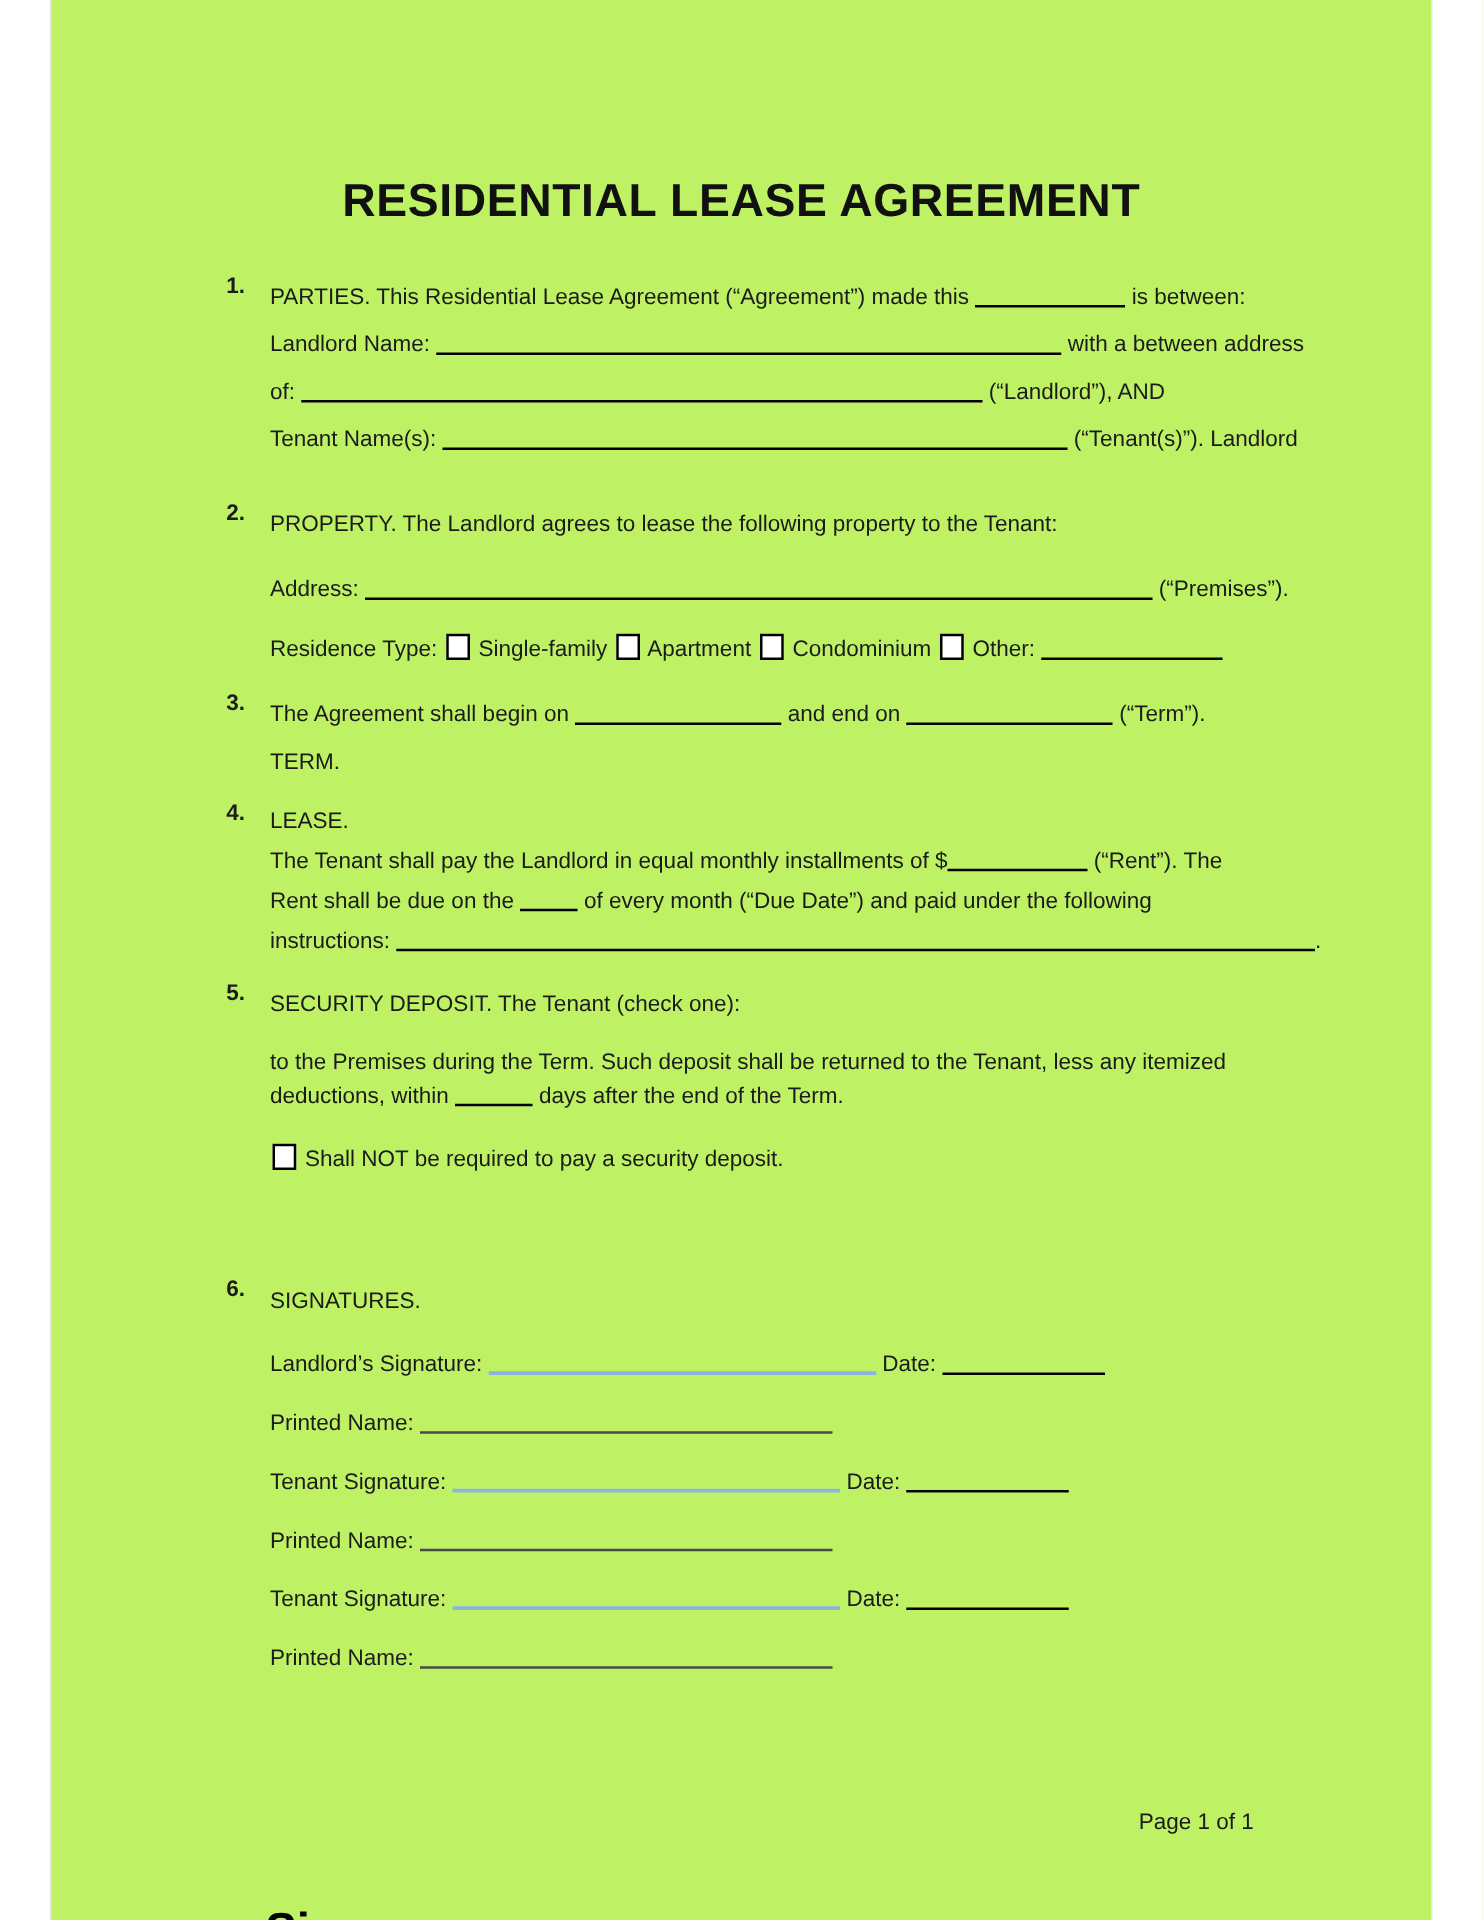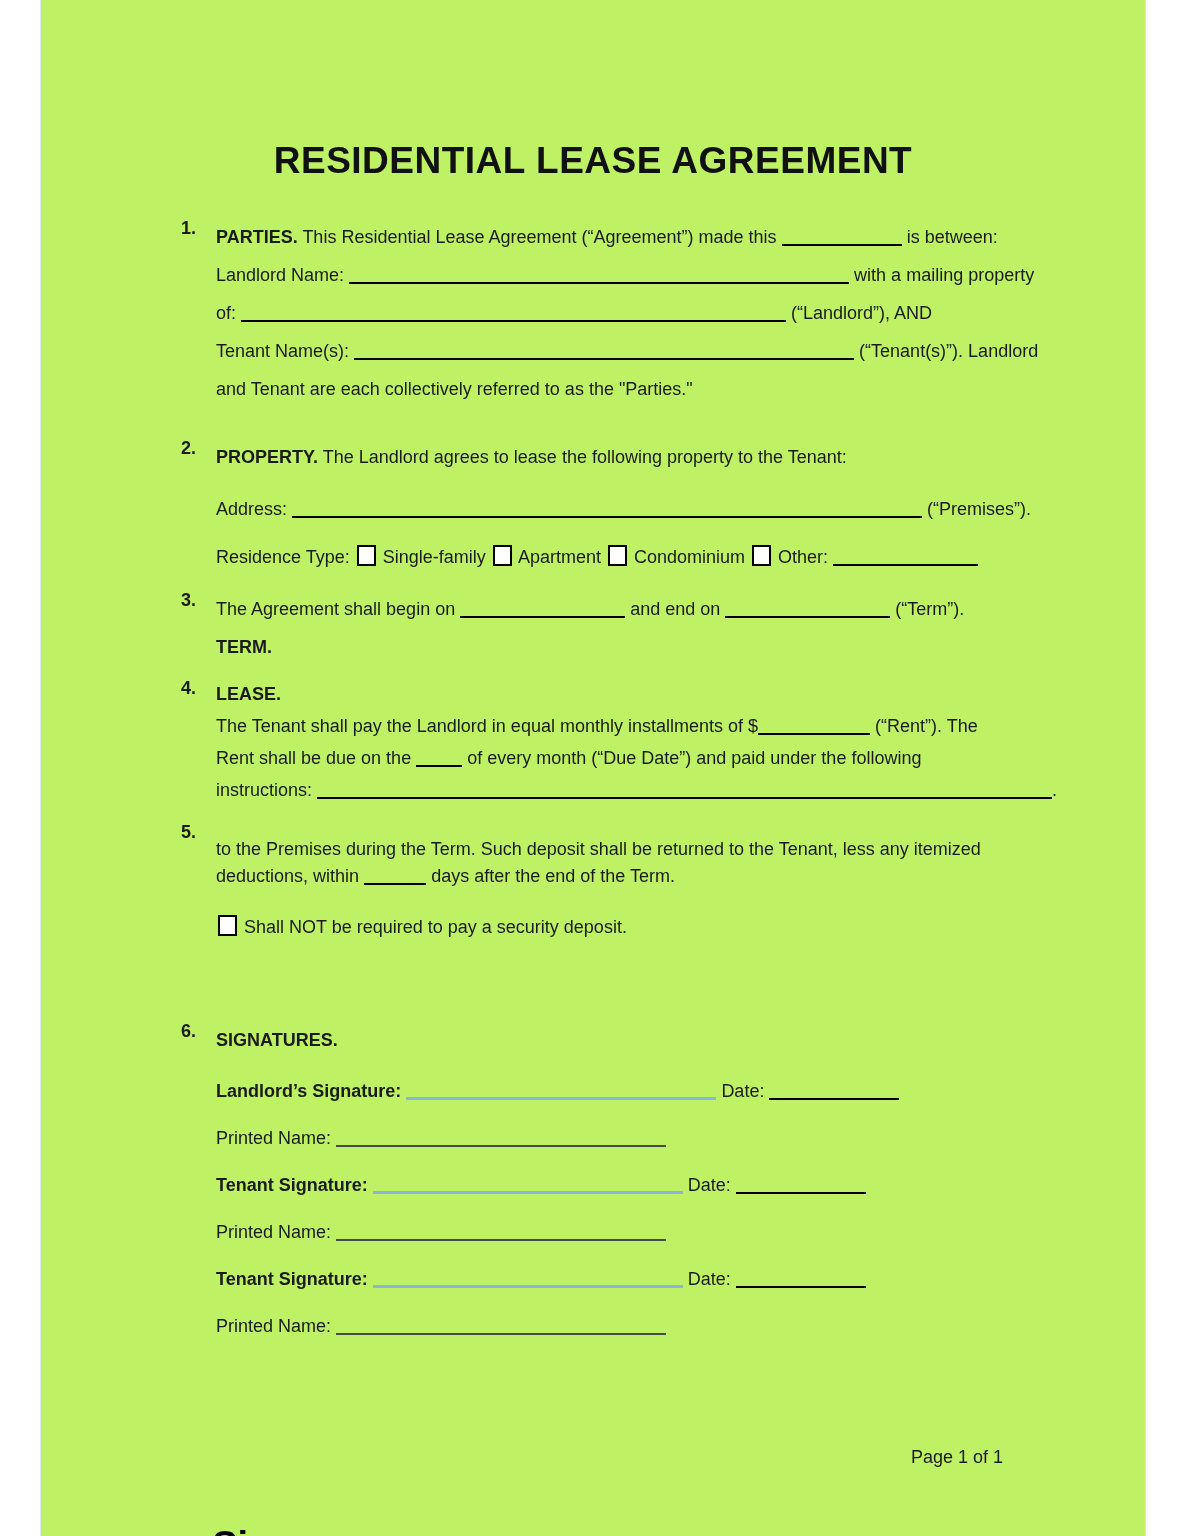--- a/index.html
+++ b/index.html
@@ -23,21 +23,21 @@
     color:#111;
     letter-spacing:0.5px;
   }
   .content { margin-left:140px; width:906px; }
   .sec { display:flex; }
   .num { width:35px; flex:none; font-weight:bold; }
   .body { flex:1; }
   .line { line-height:38px; }
   .line4 { line-height:32px; }
   .pline { line-height:27px; }
-  .hd { font-weight:bold; }
+  .hd { font-weight:normal; }
   
   .bl {
     display:inline-block;
     border-bottom:2px solid #000;
     height:14px;
     vertical-align:-3px;
   }
   .bl.sig { border-bottom-width:3px; border-bottom-color:var(--sig,#8db3e2); }
   .bl.dt  { border-bottom-width:2.5px; }
   .bl.pn  { border-bottom-width:2px; border-bottom-color:#4a4a4a; }
@@ -74,34 +74,31 @@
       <div class="body">
         <div class="line">
           <span class="hd">PARTIES.</span>
           <span>This Residential Lease Agreement (“Agreement”) made this</span>
           <span class="bl" style="width:120px"></span>
           <span>is between:</span>
         </div>
         <div class="line">
           <span>Landlord Name:</span>
           <span class="bl" style="width:500px"></span>
-          <span>with a mailing property</span>
+          <span>with a between address</span>
         </div>
         <div class="line">
           <span>of:</span>
           <span class="bl" style="width:545px"></span>
           <span>(“Landlord”), AND</span>
         </div>
         <div class="line">
           <span>Tenant Name(s):</span>
           <span class="bl" style="width:500px"></span>
           <span>(“Tenant(s)”). Landlord</span>
-        </div>
-        <div class="line">
-          <span>and Tenant are each collectively referred to as the "Parties."</span>
         </div>
       </div>
     </div>
 
     <div class="sec" style="margin-top:30px">
       <div class="num">2.</div>
       <div class="body">
         <div class="line">
           <span class="hd">PROPERTY.</span>
           <span>The Landlord agrees to lease the following property to the Tenant:</span>
@@ -160,20 +157,24 @@
         <div class="line4">
           <span>instructions:</span>
           <span class="bl" style="width:735px"></span><span>.</span>
         </div>
       </div>
     </div>
 
     <div class="sec" style="margin-top:16px">
       <div class="num">5.</div>
       <div class="body">
+        <div class="line">
+          <span class="hd">SECURITY DEPOSIT.</span>
+          <span>The Tenant (check one):</span>
+        </div>
         <div style="margin-top:14px">
           <div class="pline">
             <span>to the Premises during the Term. Such deposit shall be returned to the Tenant, less any itemized</span>
           </div>
           <div class="pline">
             <span>deductions, within</span>
             <span class="bl" style="width:62px"></span>
             <span>days after the end of the Term.</span>
           </div>
         </div>

